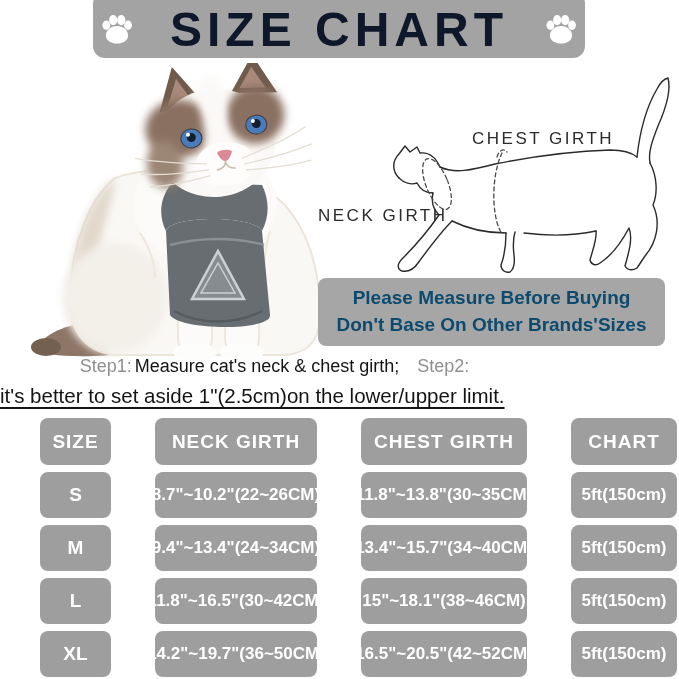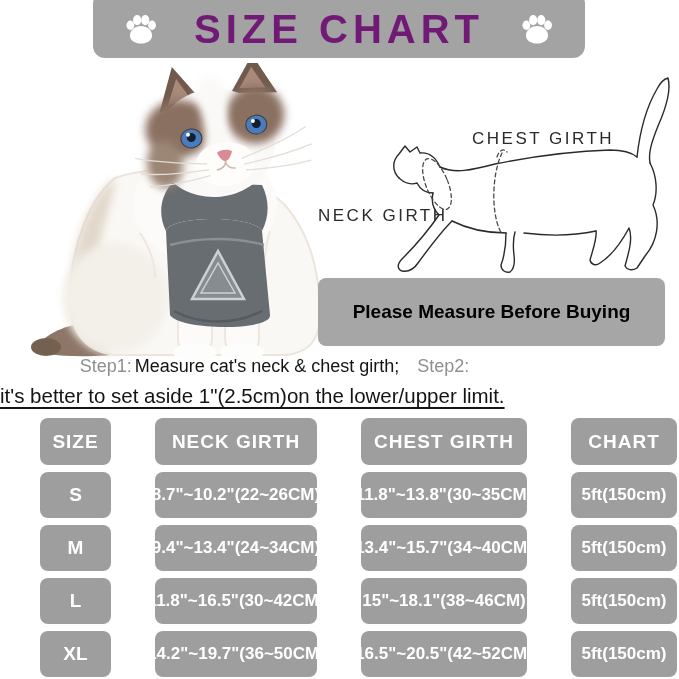--- a/index.html
+++ b/index.html
@@ -7,33 +7,33 @@
     position:relative;width:679px;height:679px;background:#ffffff;
     font-family:"Liberation Sans",sans-serif;overflow:hidden;
   }
   
   .title-bar{
     position:absolute;left:93px;top:-8px;width:492px;height:66px;
     background:#a3a3a3;border-radius:12px;
     display:flex;align-items:center;justify-content:center;gap:36px;
     padding-top:8px;box-sizing:border-box;
   }
-  .title-text{color:#701a75;font-size:40px;font-weight:bold;letter-spacing:5px;white-space:nowrap;}
+  .title-text{color:#0f172a;font-size:48px;font-weight:bold;letter-spacing:5px;white-space:nowrap;}
   .paw{width:34px;height:31px;display:block;}
   
   .diagram-label{
     position:absolute;color:#2b2b2b;font-size:17px;letter-spacing:2.5px;
     font-weight:500;white-space:nowrap;
   }
   #chest-label{left:472px;top:129px;}
   #neck-label{left:318px;top:206px;}
   
   .notice{
     position:absolute;left:318px;top:278px;width:347px;height:68px;
-    background:#a6a6a6;border-radius:8px;color:#000000;font-weight:bold;
+    background:#a6a6a6;border-radius:8px;color:#0c4a6e;font-weight:bold;
     font-size:19px;line-height:1.4;display:flex;flex-direction:column;
     align-items:center;justify-content:center;white-space:nowrap;
   }
   
   .steps{
     position:absolute;left:0;top:356px;width:552px;
     display:flex;justify-content:center;align-items:baseline;
     font-size:18px;white-space:nowrap;color:#141414;
   }
   .step-label{color:#8f8f8f;margin-right:3px;}
@@ -167,20 +167,21 @@
       <path d="M502,153 C496,165 493,185 494,203 C495,218 498,228 502,234"></path>
       <path d="M497,157 C499,150 504,148 507,152"></path>
     </g>
   </svg>
 
   <div class="diagram-label" id="chest-label">CHEST GIRTH</div>
   <div class="diagram-label" id="neck-label">NECK GIRTH</div>
 
   <div class="notice">
     <div>Please Measure Before Buying</div>
+    <div>Don't Base On Other Brands'Sizes</div>
   </div>
 
   <div class="steps">
     <span class="step-label">Step1:</span>
     <span class="step-text">Measure cat's neck &amp; chest girth;</span>
     <span class="step-label step2-label">Step2:</span>
   </div>
   <div class="note-line">
     <span>it's better to set aside 1"(2.5cm)on the lower/upper limit.</span>
   </div>

